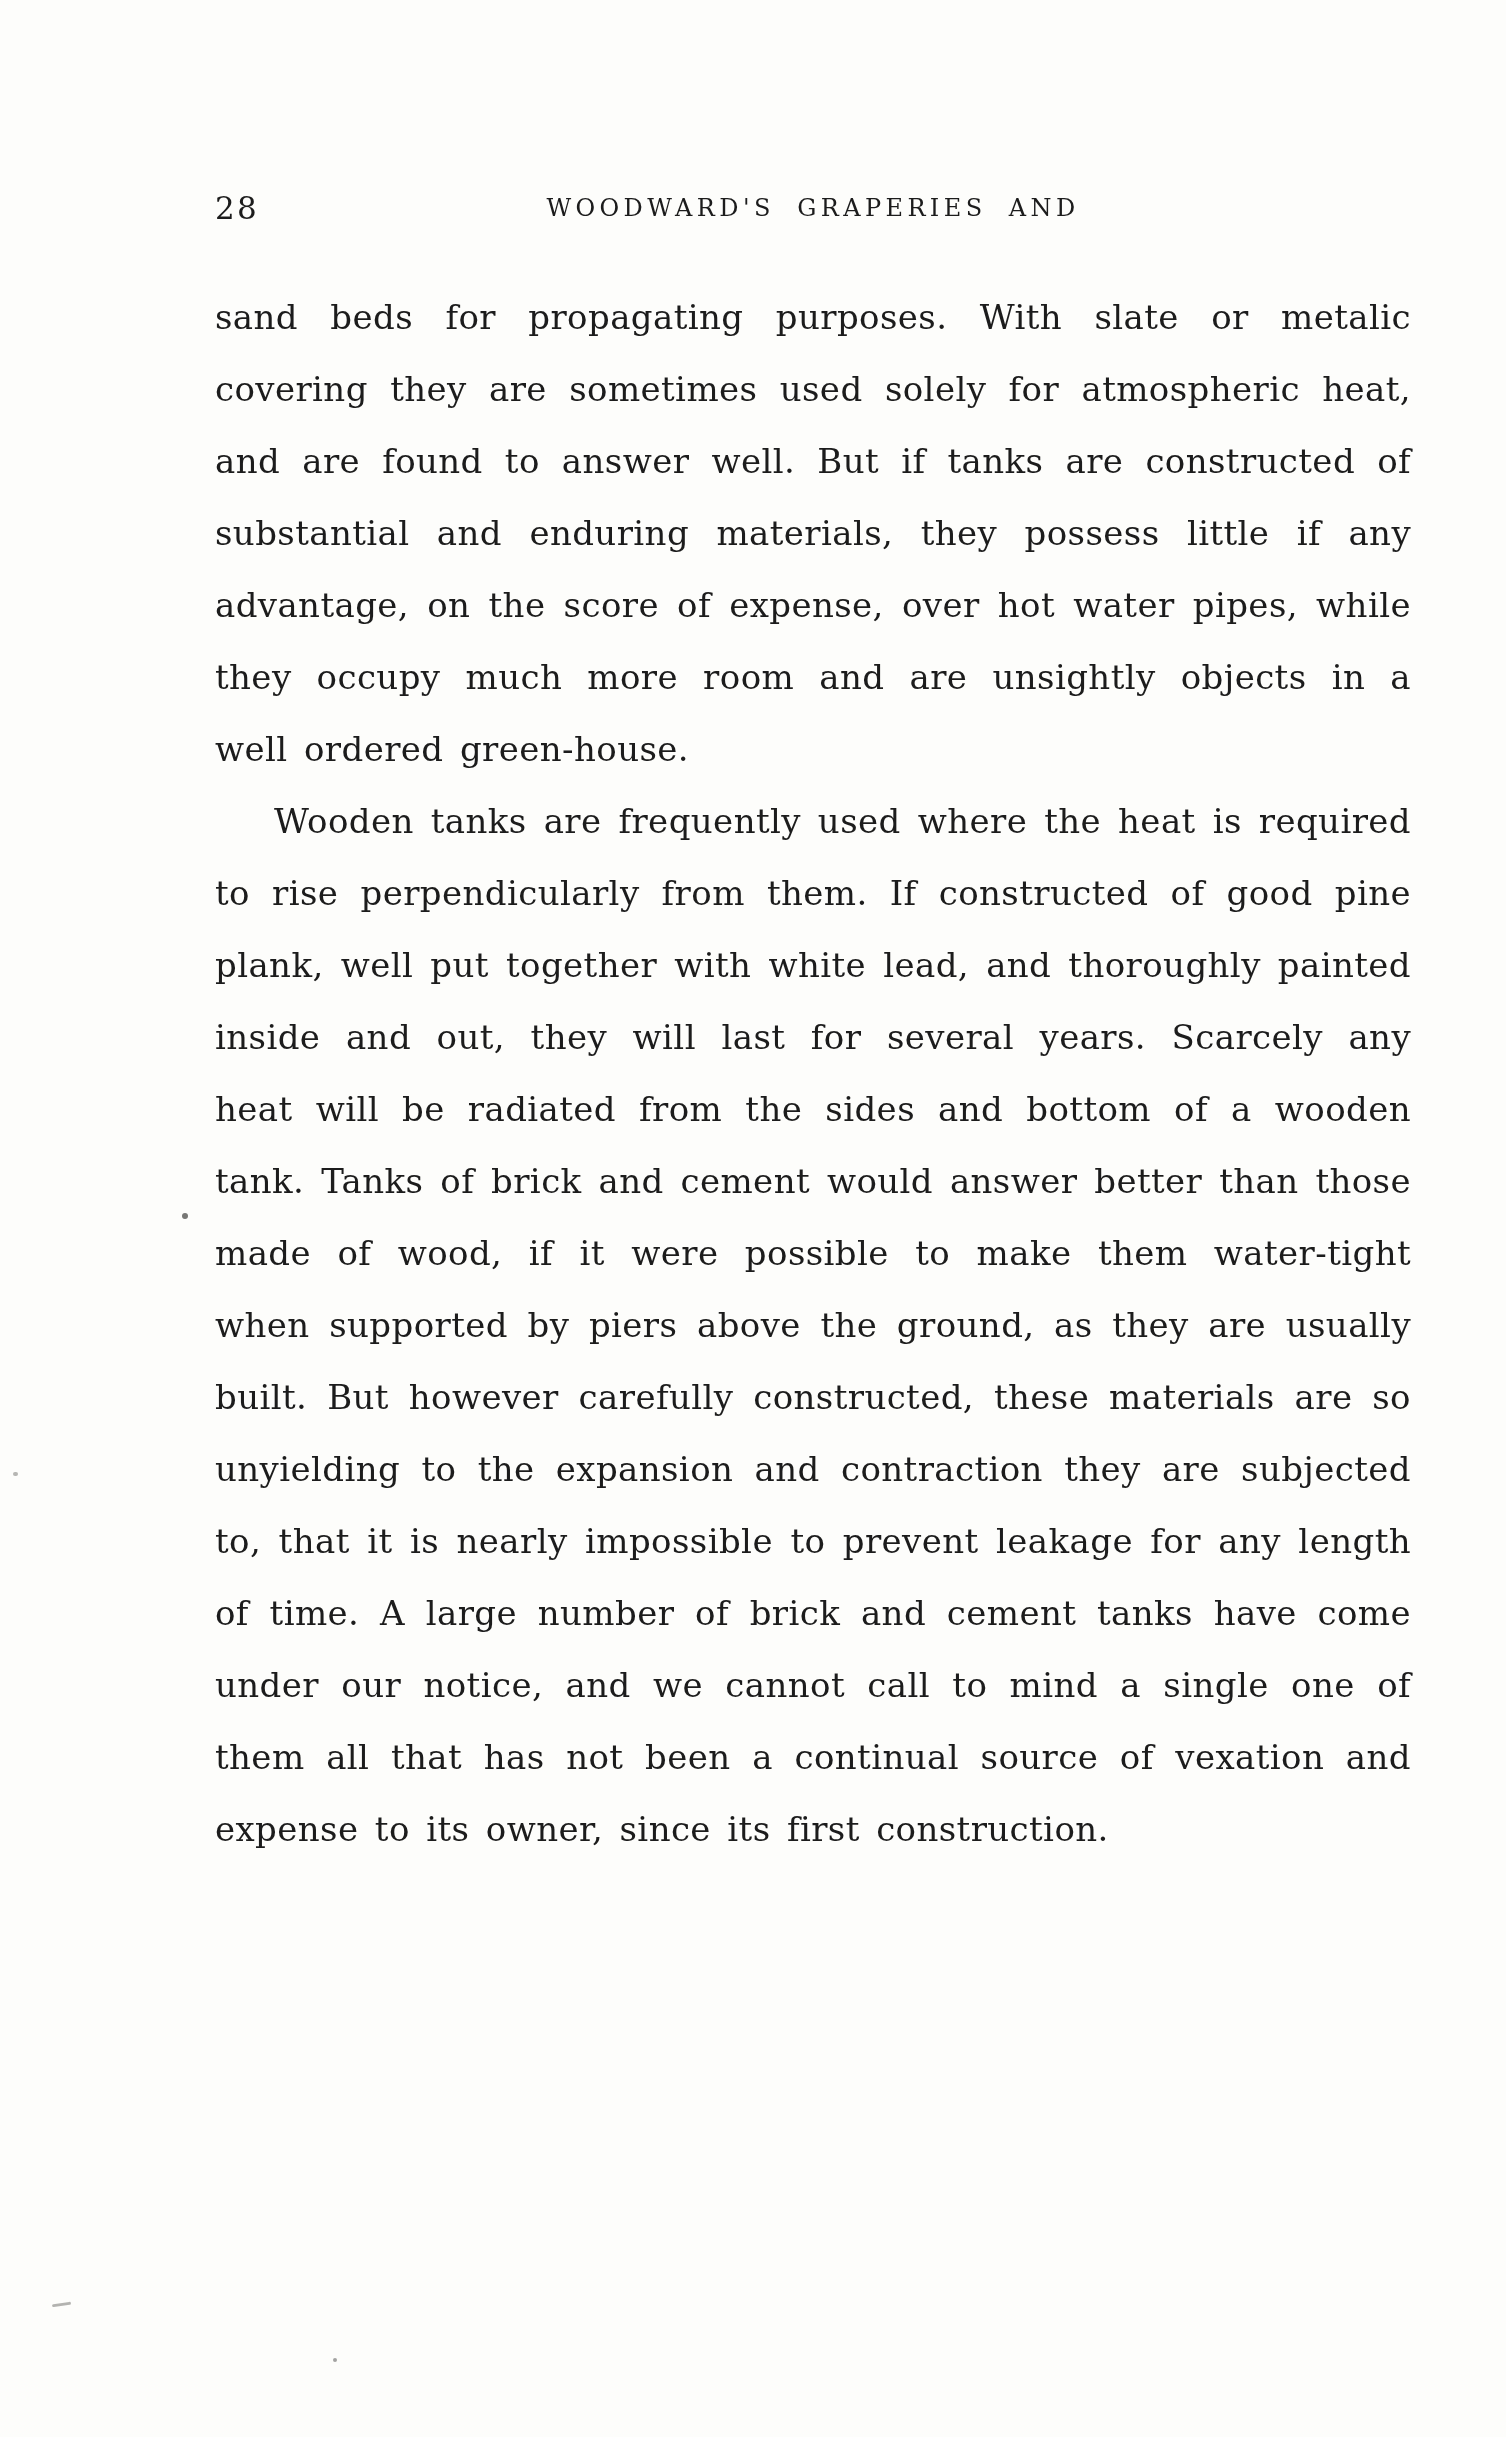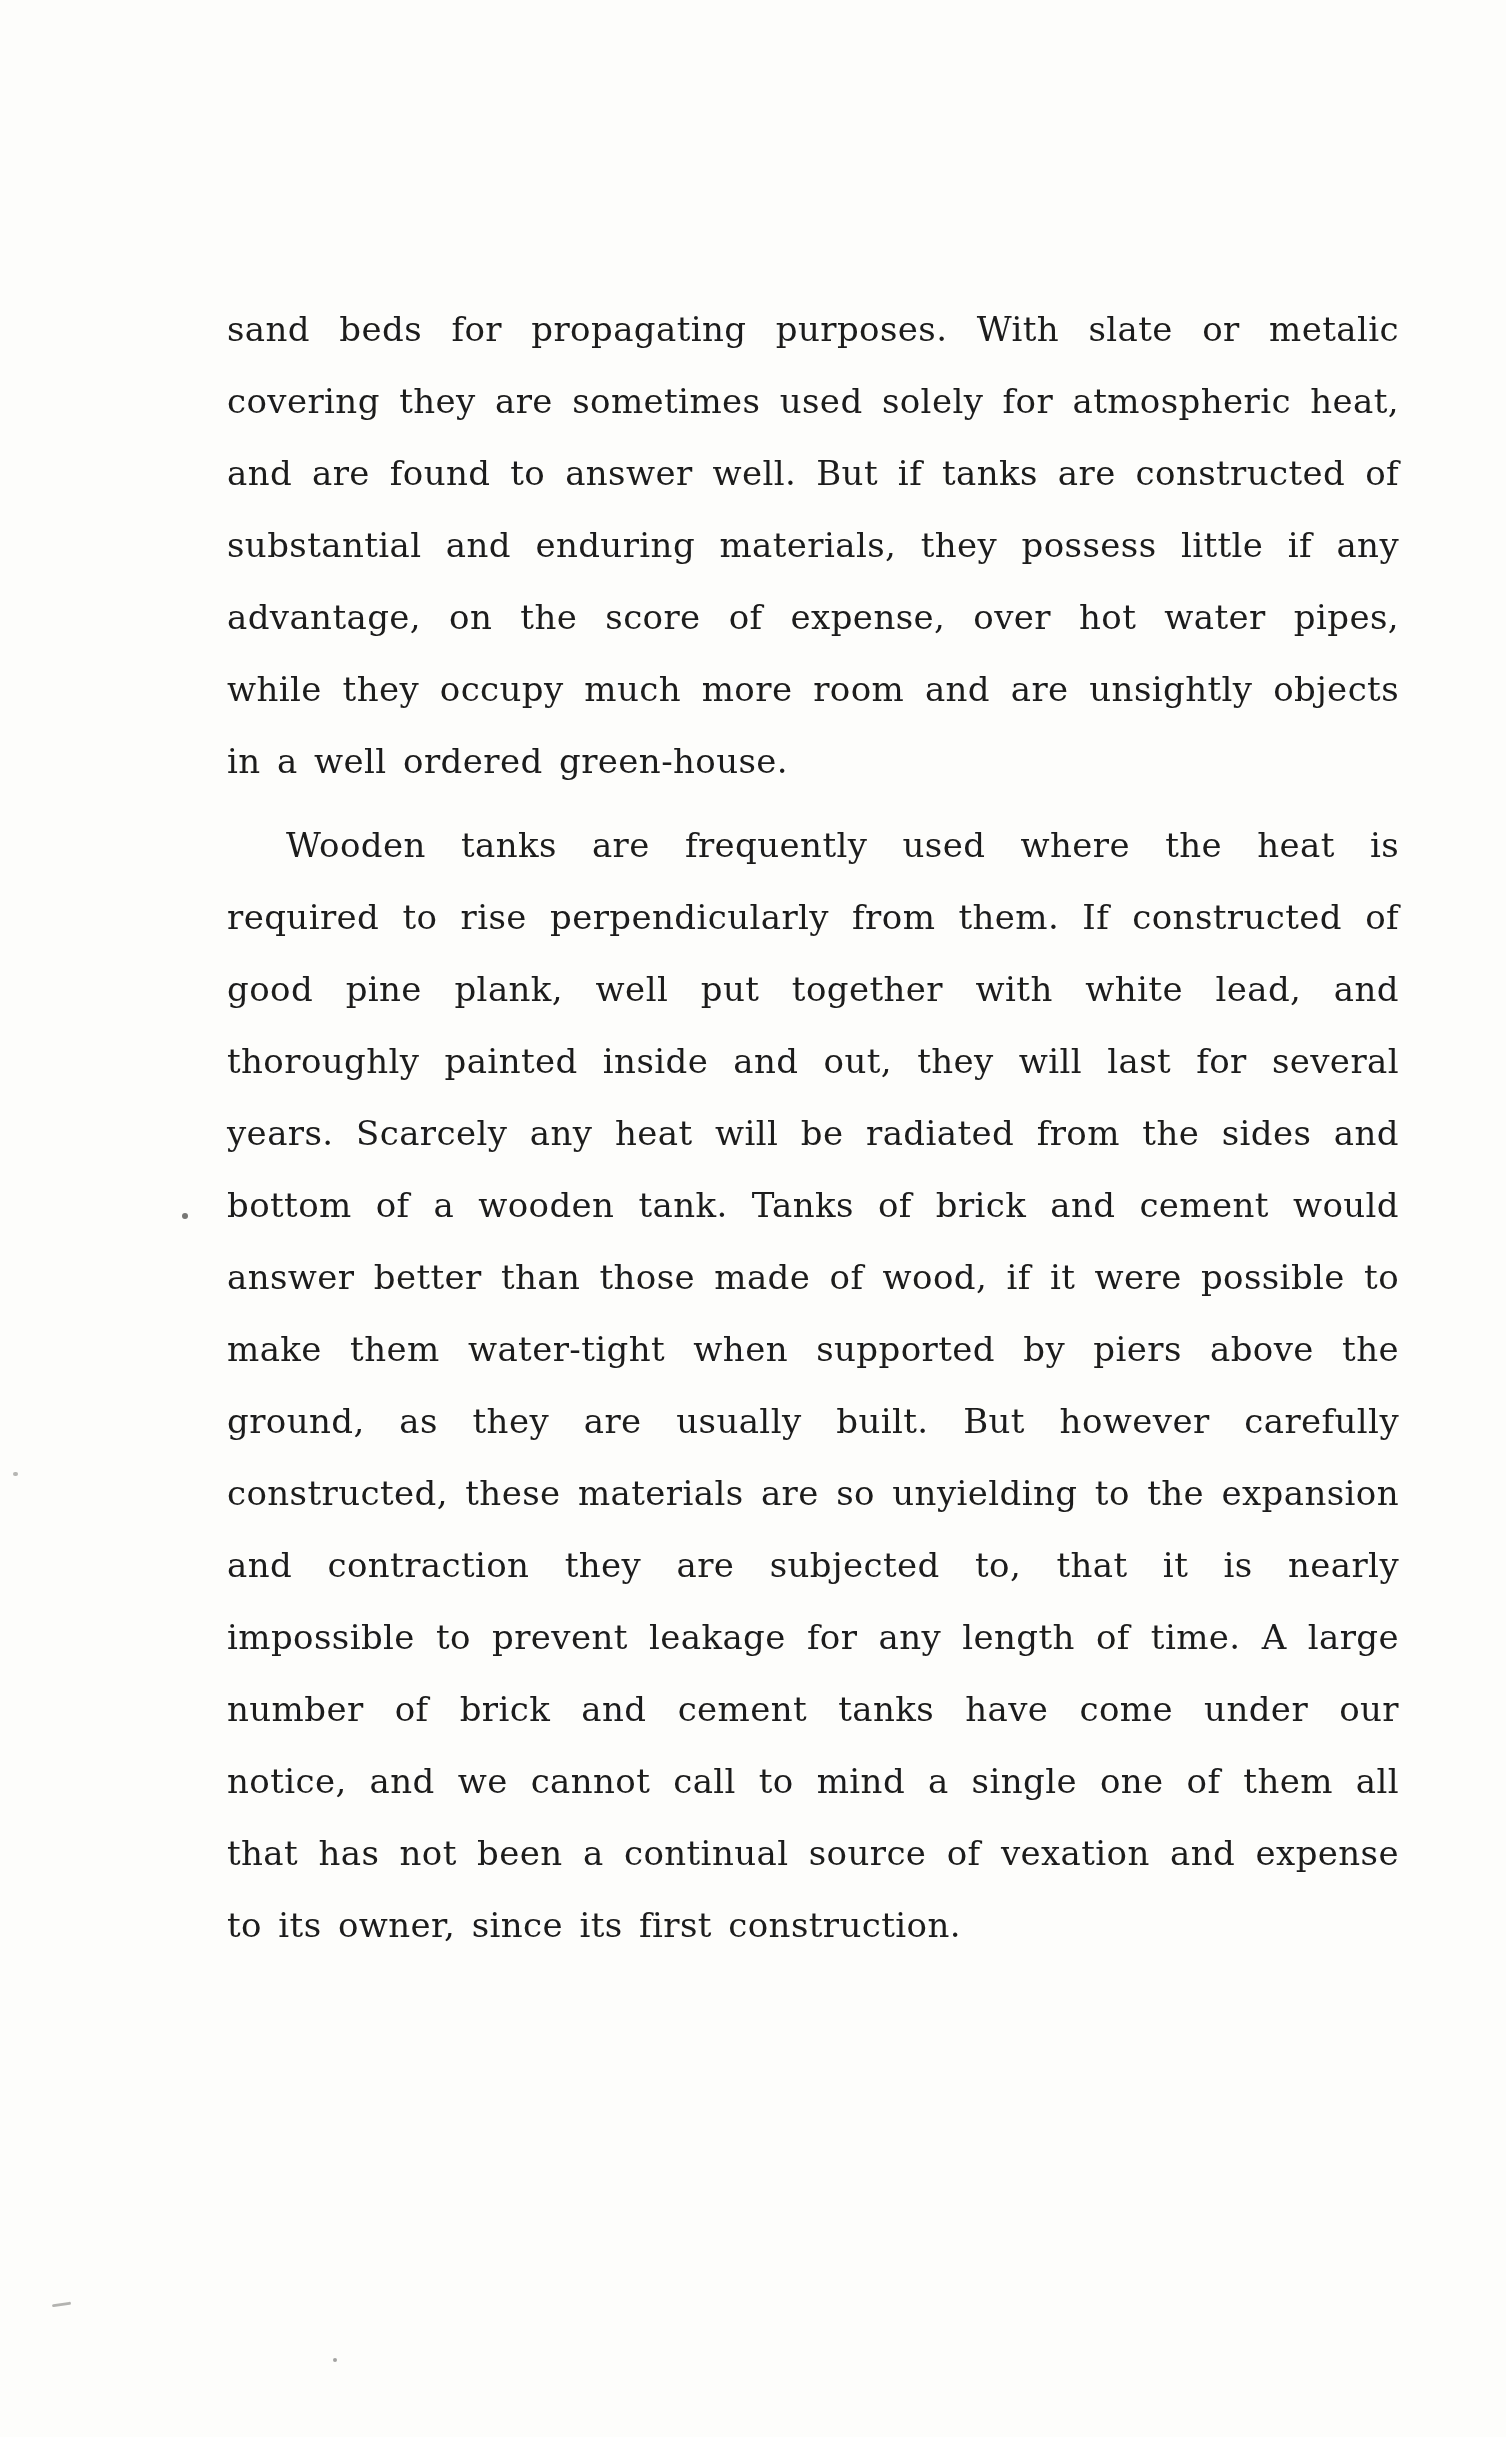--- a/index.html
+++ b/index.html
@@ -50,21 +50,21 @@
     top: 281px;
     left: 215px;
     right: 96px;
     font-size: 34px;
     line-height: 72px;
     text-align: justify;
     letter-spacing: 0.4px;
     word-spacing: 5.2px;
   }
   .para {
-    margin: 12px;
+    margin: 0;
     padding: 0;
   }
   .para.indented {
     text-indent: 59px;
   }
   
   .artifact {
     position: absolute;
     background: #4a4a48;
     border-radius: 50%;
@@ -100,20 +100,24 @@
     width: 4.4px;
     height: 4.4px;
     opacity: 0.5;
   }
 </style>
 </head>
 <body>
 
 <div class="page">
 
+  <header class="running-head">
+    <span class="page-num">28</span>
+    <span class="head-title">WOODWARD'S GRAPERIES AND</span>
+  </header>
 
   <main class="body-text">
     <p class="para">sand beds for propagating purposes. With slate or metalic covering they are sometimes used solely for atmospheric heat, and are found to answer well. But if tanks are constructed of substantial and enduring materials, they possess little if any advantage, on the score of expense, over hot water pipes, while they occupy much more room and are unsightly objects in a well ordered green-house.</p>
     <p class="para indented">Wooden tanks are frequently used where the heat is required to rise perpendicularly from them. If constructed of good pine plank, well put together with white lead, and thoroughly painted inside and out, they will last for several years. Scarcely any heat will be radiated from the sides and bottom of a wooden tank. Tanks of brick and cement would answer better than those made of wood, if it were possible to make them water-tight when supported by piers above the ground, as they are usually built. But however carefully constructed, these materials are so unyielding to the expansion and contraction they are subjected to, that it is nearly impossible to prevent leakage for any length of time. A large number of brick and cement tanks have come under our notice, and we cannot call to mind a single one of them all that has not been a continual source of vexation and expense to its owner, since its first construction.</p>
   </main>
 
   <span class="artifact artifact-dot-mid"></span>
   <span class="artifact artifact-dot-left"></span>
   <span class="artifact-mark-bottom"></span>
   <span class="artifact artifact-dot-bottom"></span>

